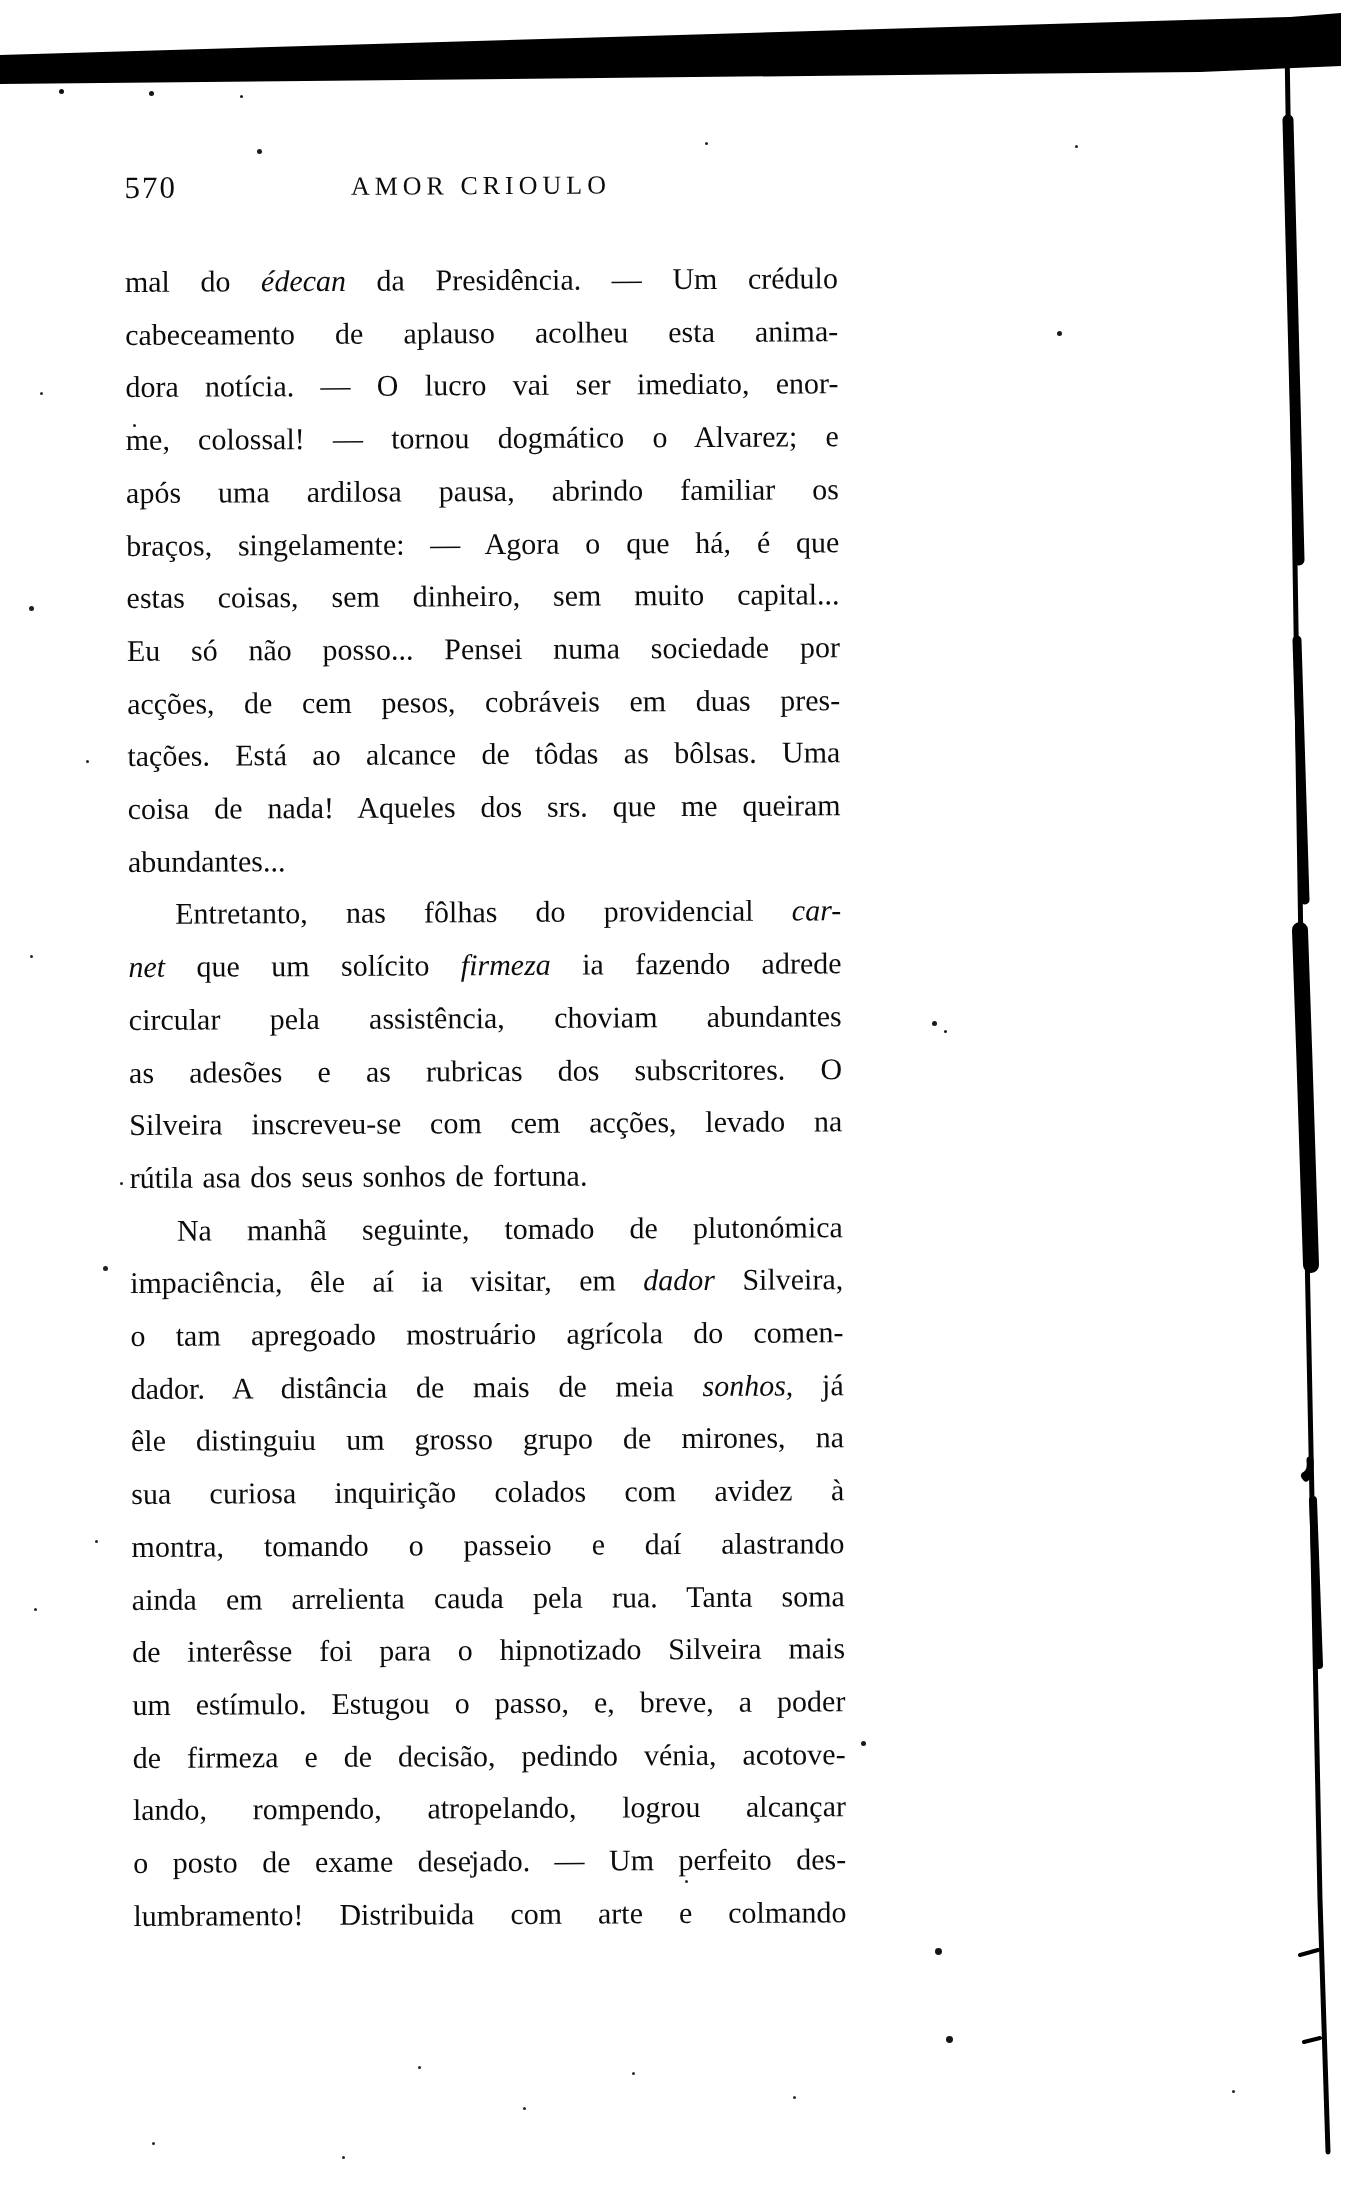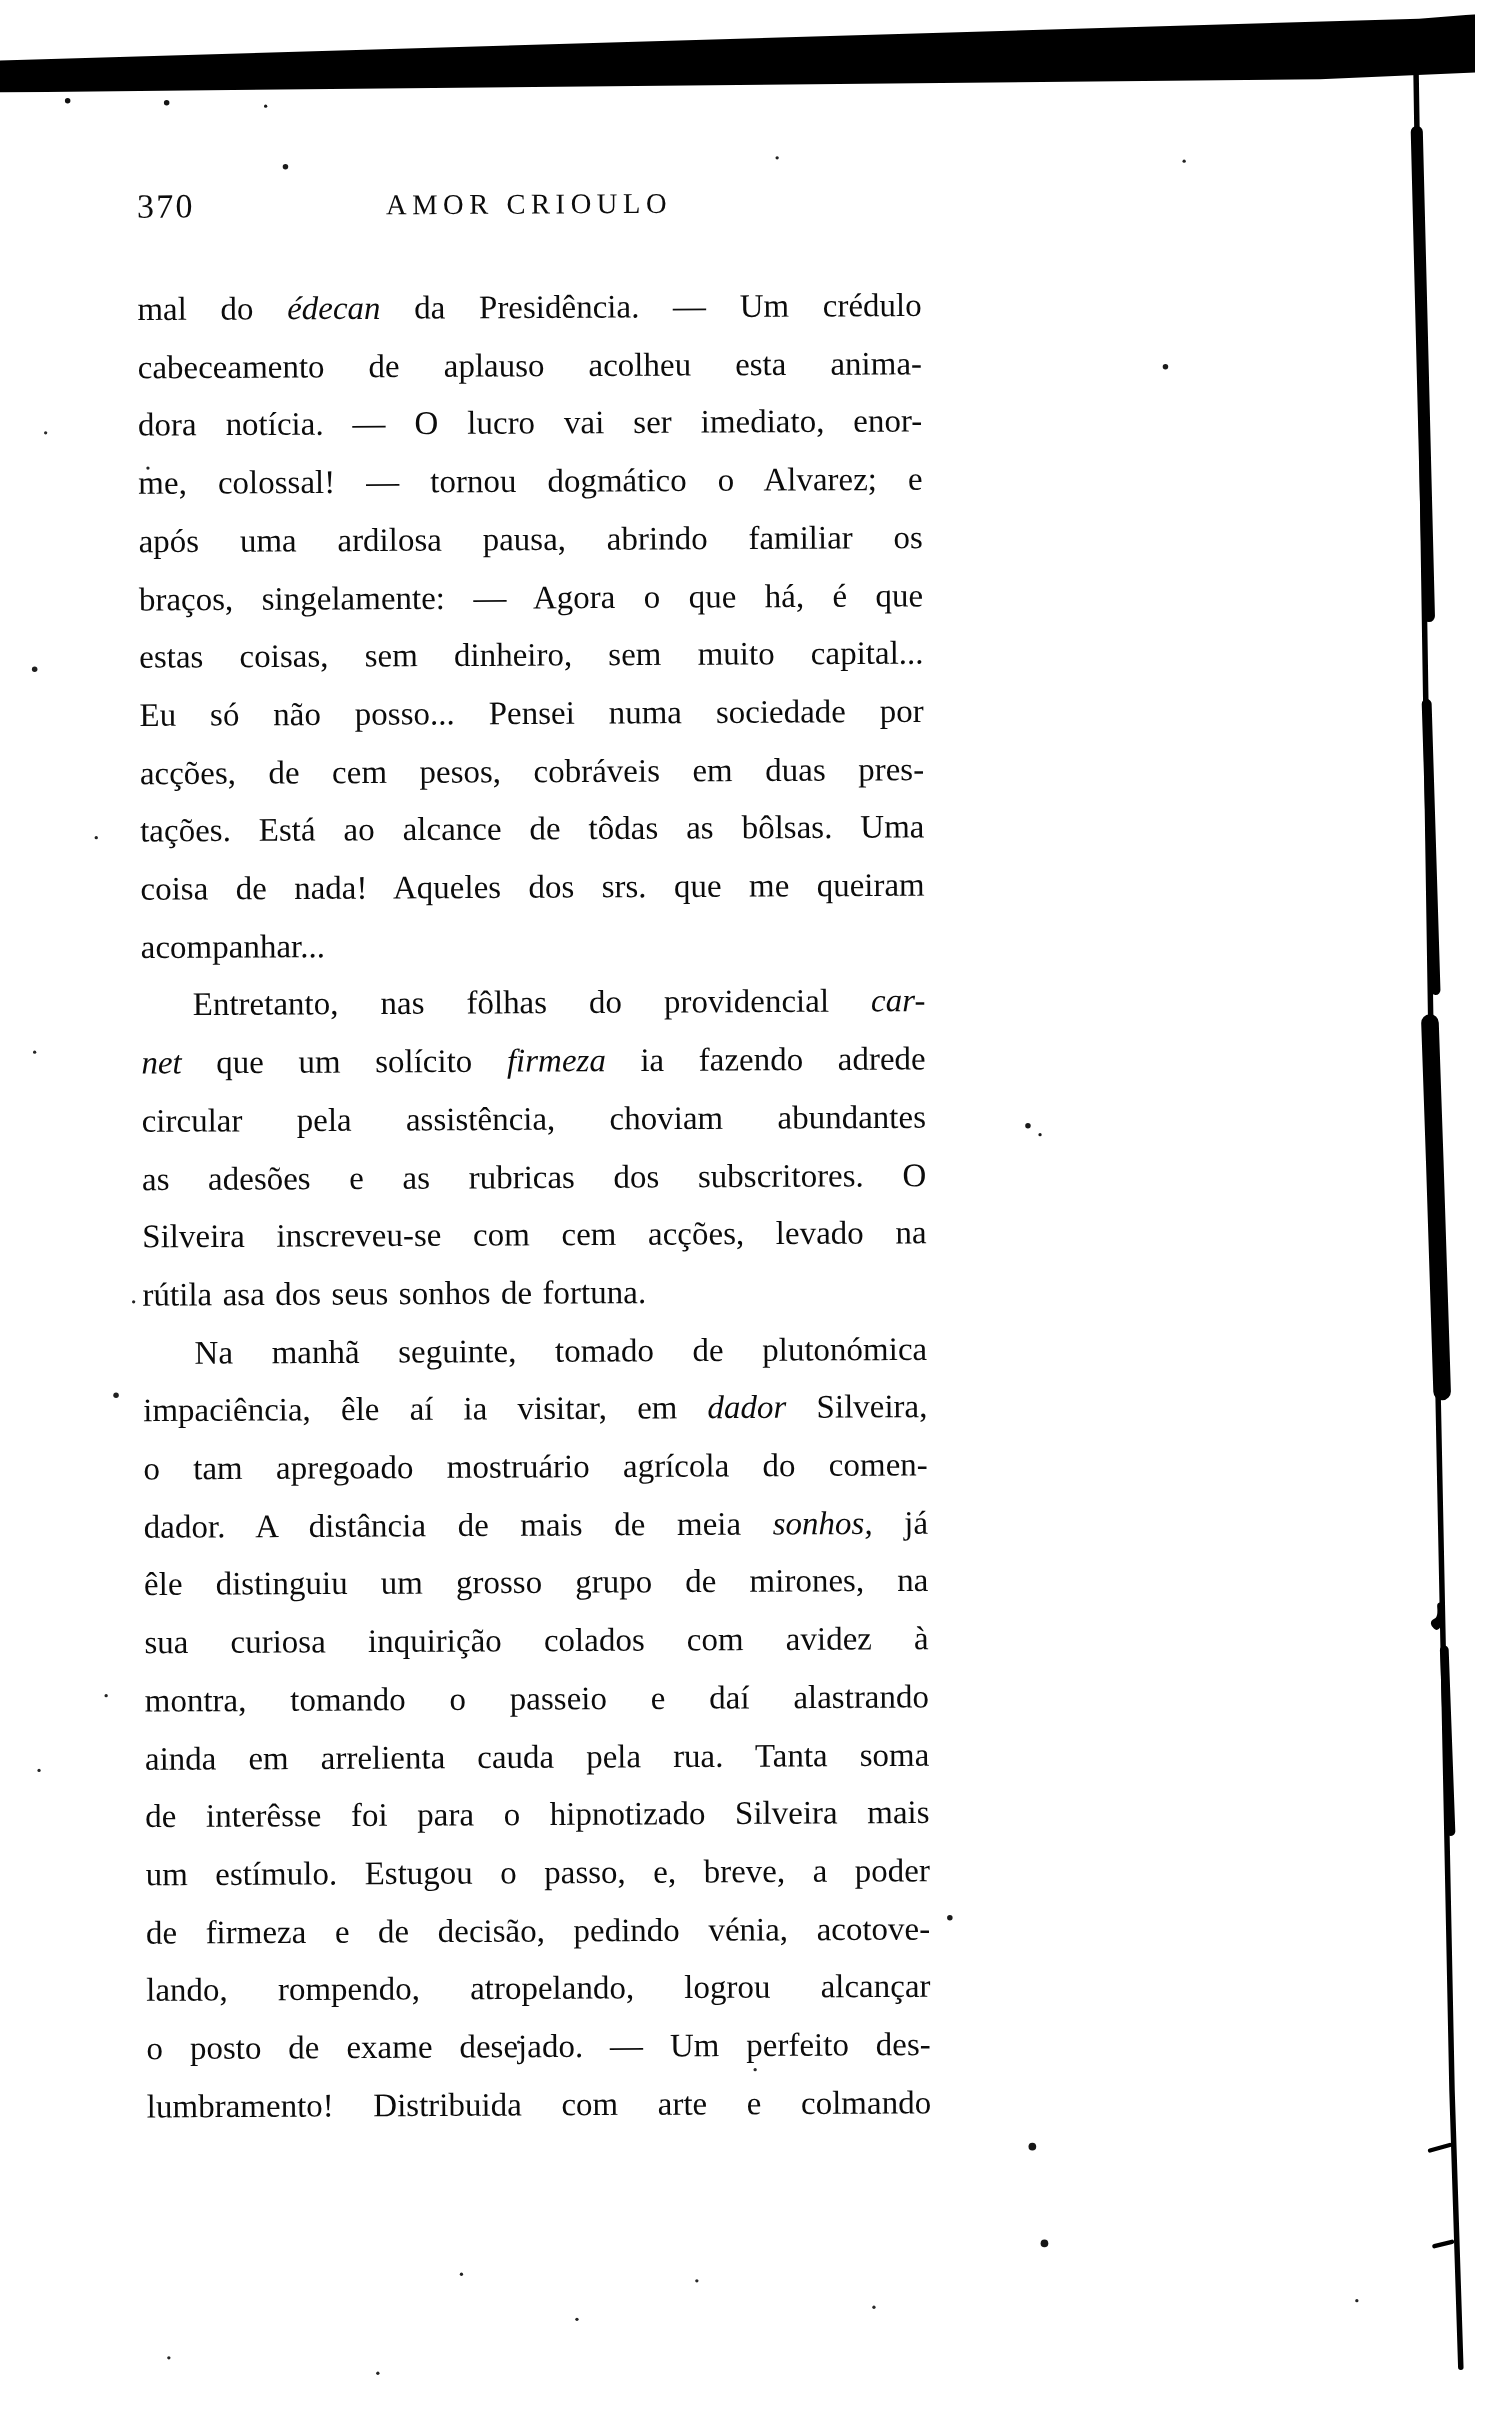--- a/index.html
+++ b/index.html
@@ -78,37 +78,37 @@
     <path d="M1300,930 C1304,1040 1308,1170 1311,1265" stroke="#000" stroke-width="16" fill="none" stroke-linecap="round"></path>
     <path d="M1310,1460 C1312,1480 1300,1472 1306,1478" stroke="#000" stroke-width="7" fill="none" stroke-linecap="round"></path>
     <path d="M1313,1500 C1316,1570 1318,1630 1319,1665" stroke="#000" stroke-width="8" fill="none" stroke-linecap="round"></path>
     <path d="M1318,1950 L1300,1955 M1320,2038 L1304,2042" stroke="#000" stroke-width="4" fill="none" stroke-linecap="round"></path>
   </svg>
 
   <div class="specks"></div>
 
   <div class="content">
     <div class="header">
-      <span class="page-number">370</span>
+      <span class="page-number">570</span>
       <span class="running-title">AMOR CRIOULO</span>
     </div>
 
     <div class="textblock">
         <div class="line"><span class="">mal do </span><span class="it">édecan</span><span class=""> da Presidência. — Um crédulo</span></div>
         <div class="line"><span class="">cabeceamento de aplauso acolheu esta anima-</span></div>
         <div class="line"><span class="">dora notícia. — O lucro vai ser imediato, enor-</span></div>
         <div class="line"><span class="">me, colossal! — tornou dogmático o Alvarez; e</span></div>
         <div class="line"><span class="">após uma ardilosa pausa, abrindo familiar os</span></div>
         <div class="line"><span class="">braços, singelamente: — Agora o que há, é que</span></div>
         <div class="line"><span class="">estas coisas, sem dinheiro, sem muito capital...</span></div>
         <div class="line"><span class="">Eu só não posso... Pensei numa sociedade por</span></div>
         <div class="line"><span class="">acções, de cem pesos, cobráveis em duas pres-</span></div>
         <div class="line"><span class="">tações. Está ao alcance de tôdas as bôlsas. Uma</span></div>
         <div class="line"><span class="">coisa de nada! Aqueles dos srs. que me queiram</span></div>
-        <div class="line para-end"><span class="">acompanhar...</span></div>
+        <div class="line para-end"><span class="">abundantes...</span></div>
         <div class="line indent"><span class="">Entretanto, nas fôlhas do providencial </span><span class="it">car-</span></div>
         <div class="line"><span class="it">net</span><span class=""> que um solícito </span><span class="it">firmeza</span><span class=""> ia fazendo adrede</span></div>
         <div class="line"><span class="">circular pela assistência, choviam abundantes</span></div>
         <div class="line"><span class="">as adesões e as rubricas dos subscritores. O</span></div>
         <div class="line"><span class="">Silveira inscreveu-se com cem acções, levado na</span></div>
         <div class="line para-end"><span class="">rútila asa dos seus sonhos de fortuna.</span></div>
         <div class="line indent"><span class="">Na manhã seguinte, tomado de plutonómica</span></div>
         <div class="line"><span class="">impaciência, êle aí ia visitar, em </span><span class="it">dador</span><span class=""> Silveira,</span></div>
         <div class="line"><span class="">o tam apregoado mostruário agrícola do comen-</span></div>
         <div class="line"><span class="">dador. A distância de mais de meia </span><span class="it">sonhos,</span><span class=""> já</span></div>

